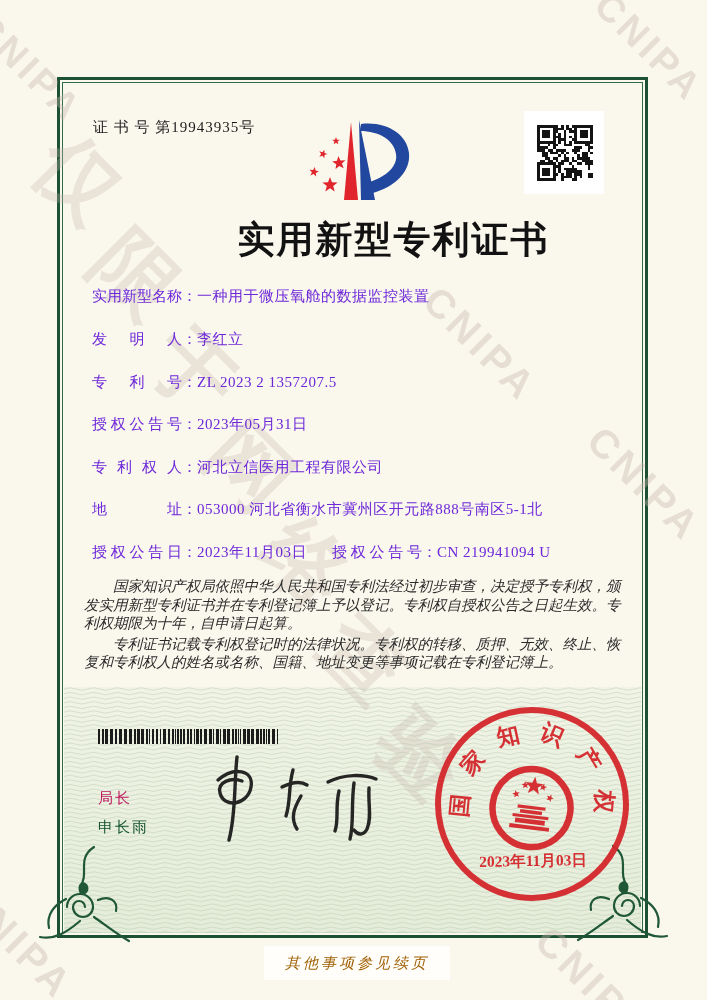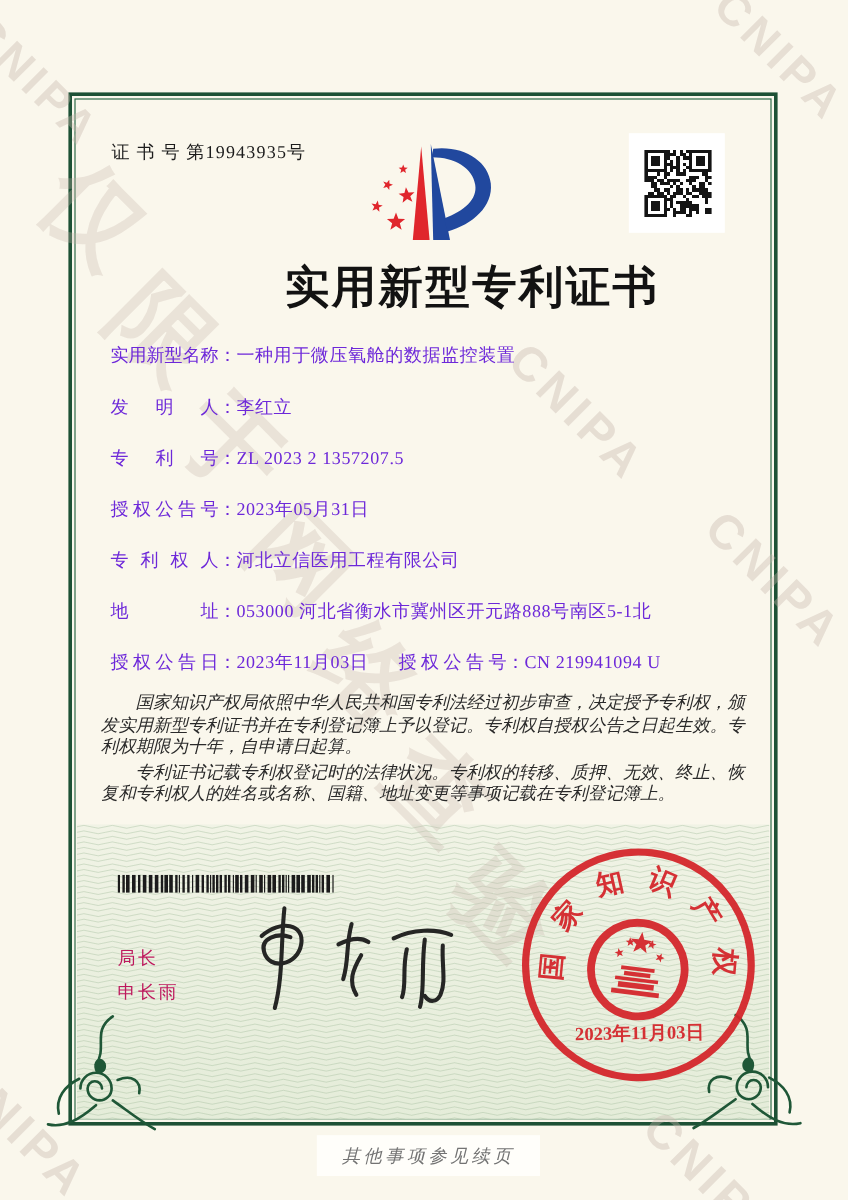--- a/index.html
+++ b/index.html
@@ -31,28 +31,28 @@
   .flabel{display:inline-block;width:90px;text-align:justify;text-align-last:justify;vertical-align:top;}
   .fcolon{display:inline-block;width:15px;}
   .fvalue{letter-spacing:.5px;}
   .frow2b{position:absolute;left:240px;top:0;}
 
   .paras{position:absolute;left:84px;top:577px;width:540px;font-size:14.5px;line-height:18.6px;color:#2a2a2a;font-style:italic;}
   .paras p{margin:0 0 2px 0;text-indent:2em;}
 
   .barcode{position:absolute;left:98px;top:729px;}
   .director-title{position:absolute;left:98px;top:789px;font-family:"Liberation Sans","DejaVu Sans",sans-serif;font-size:15px;color:#be185d;letter-spacing:2px;}
-  .director-name{position:absolute;left:98px;top:818px;font-family:"Liberation Sans","DejaVu Sans",sans-serif;font-size:15px;color:#be185d;letter-spacing:2px;}
+  .director-name{position:absolute;left:98px;top:818px;font-family:"Liberation Sans","DejaVu Sans",sans-serif;font-size:15px;color:#14532d;letter-spacing:2px;}
   .signature{position:absolute;left:200px;top:750px;width:195px;height:95px;}
   .seal{position:absolute;left:428px;top:700px;width:208px;height:208px;z-index:5;mix-blend-mode:multiply;opacity:.95;}
   .seal text{font-family:"Liberation Serif",serif;}
 
   .page-info{position:absolute;left:57px;top:913px;width:591px;text-align:center;font-size:13px;color:#333;letter-spacing:1px;}
   .note-box{position:absolute;left:264px;top:946px;width:186px;height:34px;background:#fffefa;display:flex;align-items:center;justify-content:center;}
-  .note-box span{font-size:15px;font-style:italic;color:#737373;letter-spacing:3px;}
+  .note-box span{font-size:15px;font-style:italic;color:#a16207;letter-spacing:3px;}
 
   .ornament{position:absolute;z-index:2;}
 </style>
 </head>
 <body>
 
 <div class="page">
 
   <div class="wm-layer" id="wmLayer">
       <div class="wm wm-cnipa" style="left: -5px; top: 5px; font-size: 38px;">CNIPA</div>

